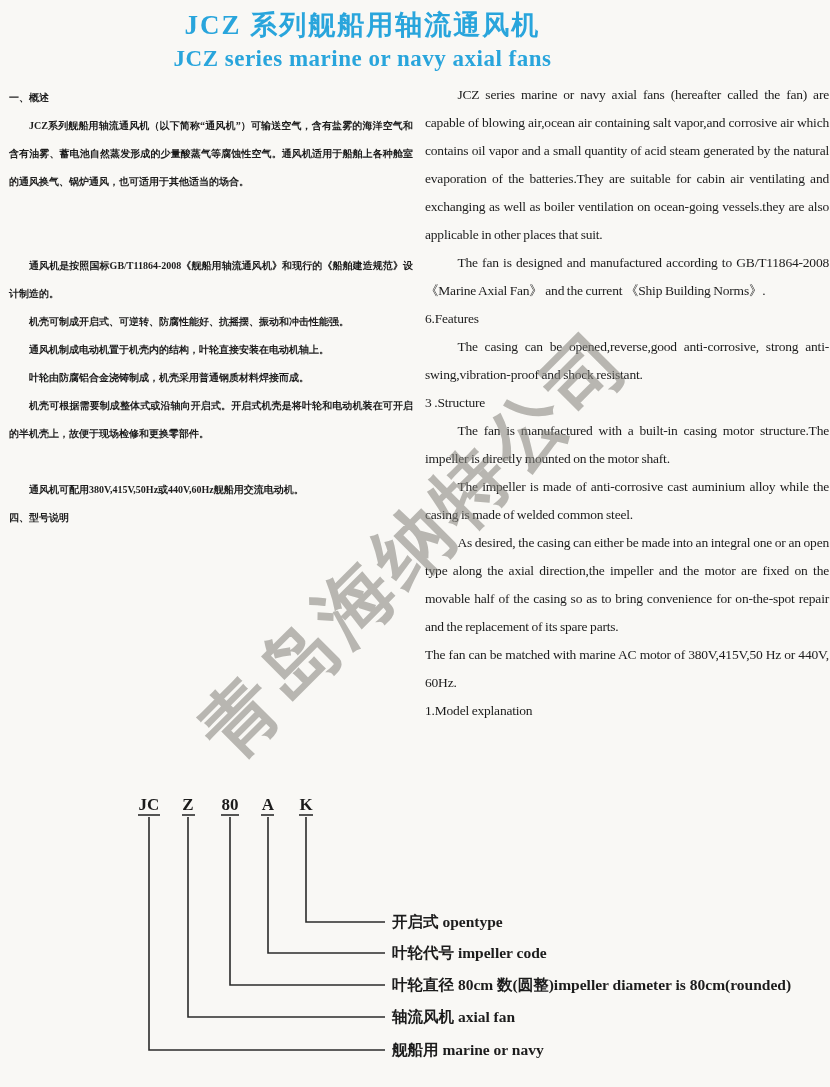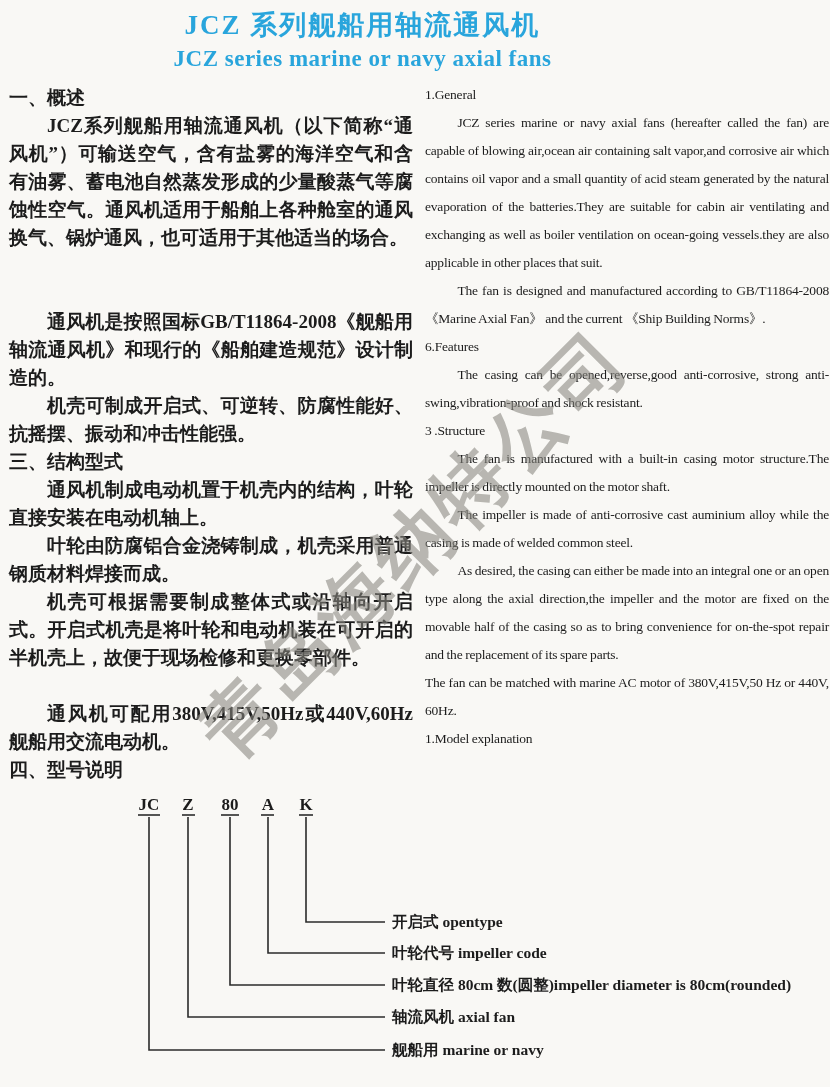--- a/index.html
+++ b/index.html
@@ -11,21 +11,21 @@
   }
   
   .hdr { position:absolute; top:6px; left:0; width:725px; text-align:center; }
   .hdr .t-zh { font-size:27px; font-weight:bold; line-height:38px; letter-spacing:2px; margin:0; }
   .hdr .t-en { font-size:23px; font-weight:bold; line-height:30px; letter-spacing:0.5px; margin:0; }
   
   .col { position:absolute; text-align:justify; }
   .col p { margin:0; }
   .col-zh {
     left:9px; top:84px; width:404px;
-    font-size:19px; line-height:28px; font-weight:600;
+    font-size:10px; line-height:28px; font-weight:600;
   }
   .col-zh .body { text-indent:2em; }
   .col-zh .head { text-indent:0; }
   .col-en {
     left:425px; top:81px; width:404px;
     font-size:13.5px; line-height:28px;
     letter-spacing:-0.2px; word-spacing:-0.5px;
   }
   .col-en .body { text-indent:2.4em; }
   .col-en .head, .col-en .flush { text-indent:0; }
@@ -56,31 +56,29 @@
     <h1 class="t-zh" style="color:#29a5dc">JCZ 系列舰船用轴流通风机</h1>
     <h2 class="t-en" style="color:#29a5dc">JCZ series marine or navy axial fans</h2>
   </div>
 
   <div class="col col-zh">
     <p class="head">一、概述</p>
     <p class="body">JCZ系列舰船用轴流通风机（以下简称“通风机”）可输送空气，含有盐雾的海洋空气和含有油雾、蓄电池自然蒸发形成的少量酸蒸气等腐蚀性空气。通风机适用于船舶上各种舱室的通风换气、锅炉通风，也可适用于其他适当的场合。</p>
     <div class="sp56"></div>
     <p class="body">通风机是按照国标GB/T11864-2008《舰船用轴流通风机》和现行的《船舶建造规范》设计制造的。</p>
     <p class="body">机壳可制成开启式、可逆转、防腐性能好、抗摇摆、振动和冲击性能强。</p>
-    <p class="head">三、结构型式</p>
     <p class="body">通风机制成电动机置于机壳内的结构，叶轮直接安装在电动机轴上。</p>
     <p class="body">叶轮由防腐铝合金浇铸制成，机壳采用普通钢质材料焊接而成。</p>
     <p class="body">机壳可根据需要制成整体式或沿轴向开启式。开启式机壳是将叶轮和电动机装在可开启的半机壳上，故便于现场检修和更换零部件。</p>
     <div class="sp28"></div>
     <p class="body">通风机可配用380V,415V,50Hz或440V,60Hz舰船用交流电动机。</p>
     <p class="head">四、型号说明</p>
   </div>
 
   <div class="col col-en">
-    <p class="head">1.General</p>
     <p class="body">JCZ series marine or navy axial fans (hereafter called the fan) are capable of blowing air,ocean air containing salt vapor,and corrosive air which contains oil vapor and a small quantity of acid steam generated by the natural evaporation of the batteries.They are suitable for cabin air ventilating and exchanging as well as boiler ventilation on ocean-going vessels.they are also applicable in other places that suit.</p>
     <p class="body">The fan is designed and manufactured according to GB/T11864-2008 《Marine Axial Fan》 and the current 《Ship Building Norms》.</p>
     <p class="head">6.Features</p>
     <p class="body">The casing can be opened,reverse,good anti-corrosive, strong anti-swing,vibration-proof and shock resistant.</p>
     <p class="head">3 .Structure</p>
     <p class="body">The fan is manufactured with a built-in casing motor structure.The impeller is directly mounted on the motor shaft.</p>
     <p class="body">The impeller is made of anti-corrosive cast auminium alloy while the casing is made of welded common steel.</p>
     <p class="body">As desired, the casing can either be made into an integral one or an open type along the axial direction,the impeller and the motor are fixed on the movable half of the casing so as to bring convenience for on-the-spot repair and the replacement of its spare parts.</p>
     <p class="flush">The fan can be matched with marine AC motor of 380V,415V,50 Hz or 440V, 60Hz.</p>
     <p class="head">1.Model explanation</p>

